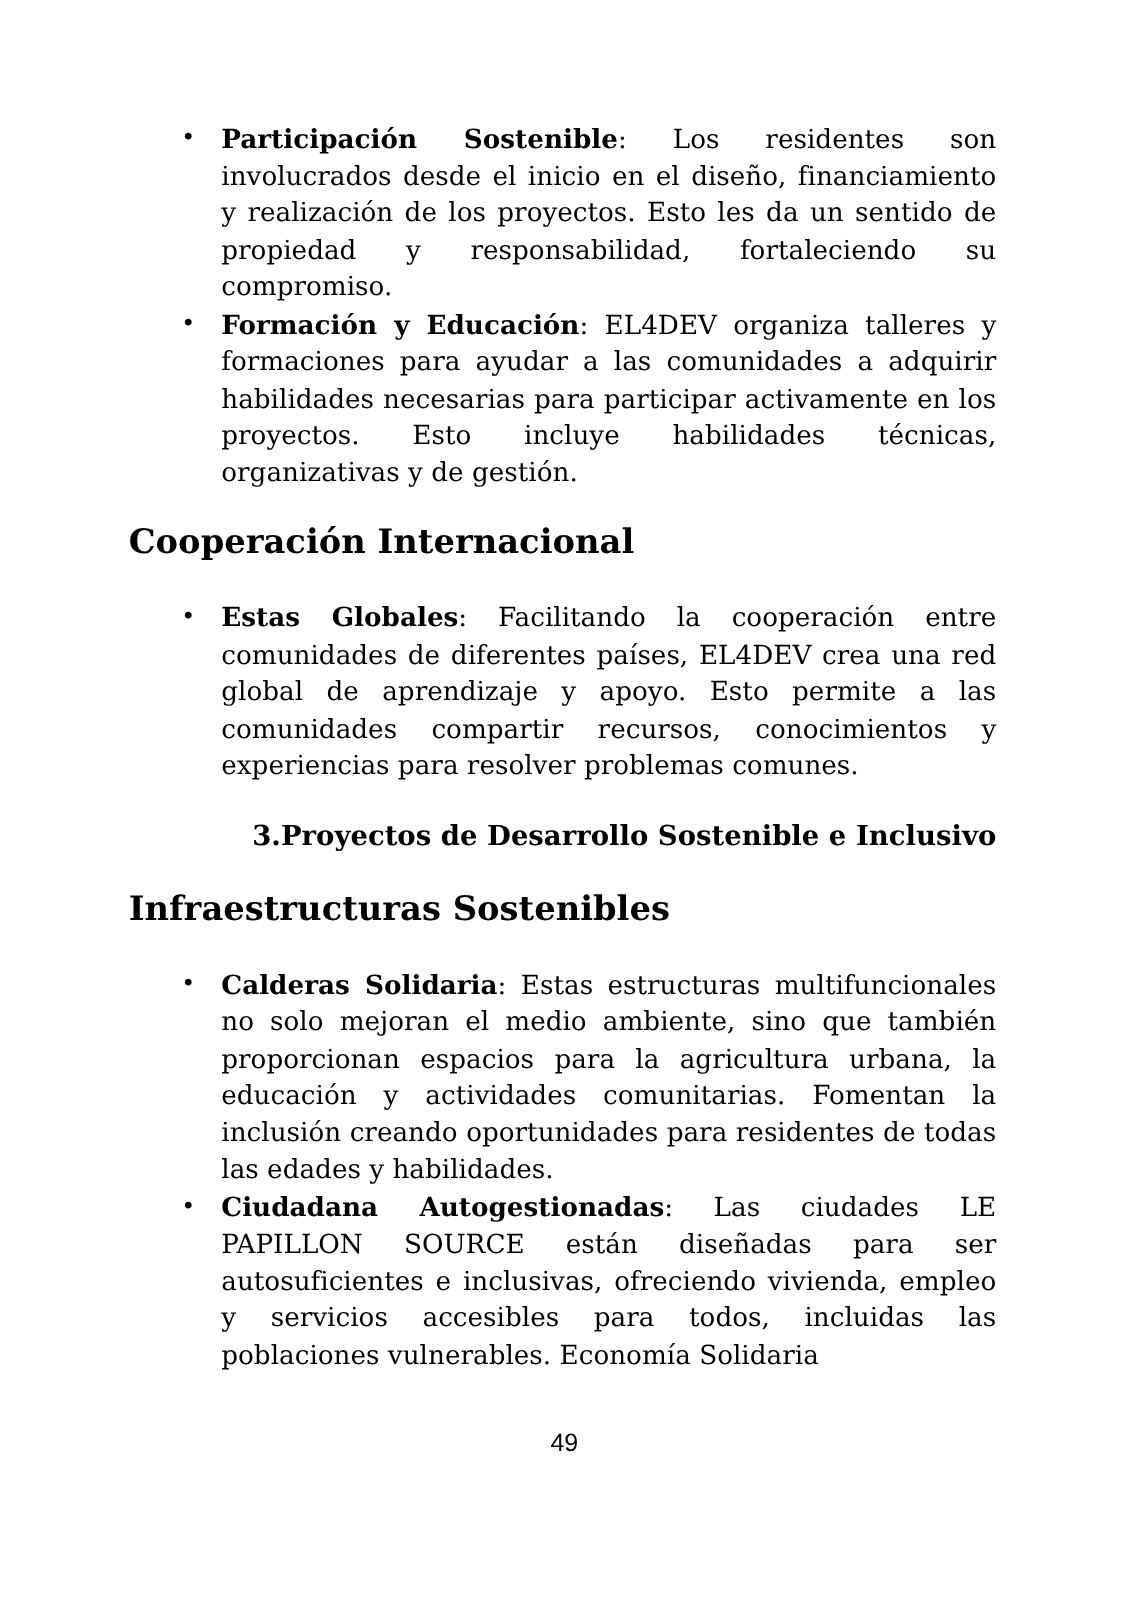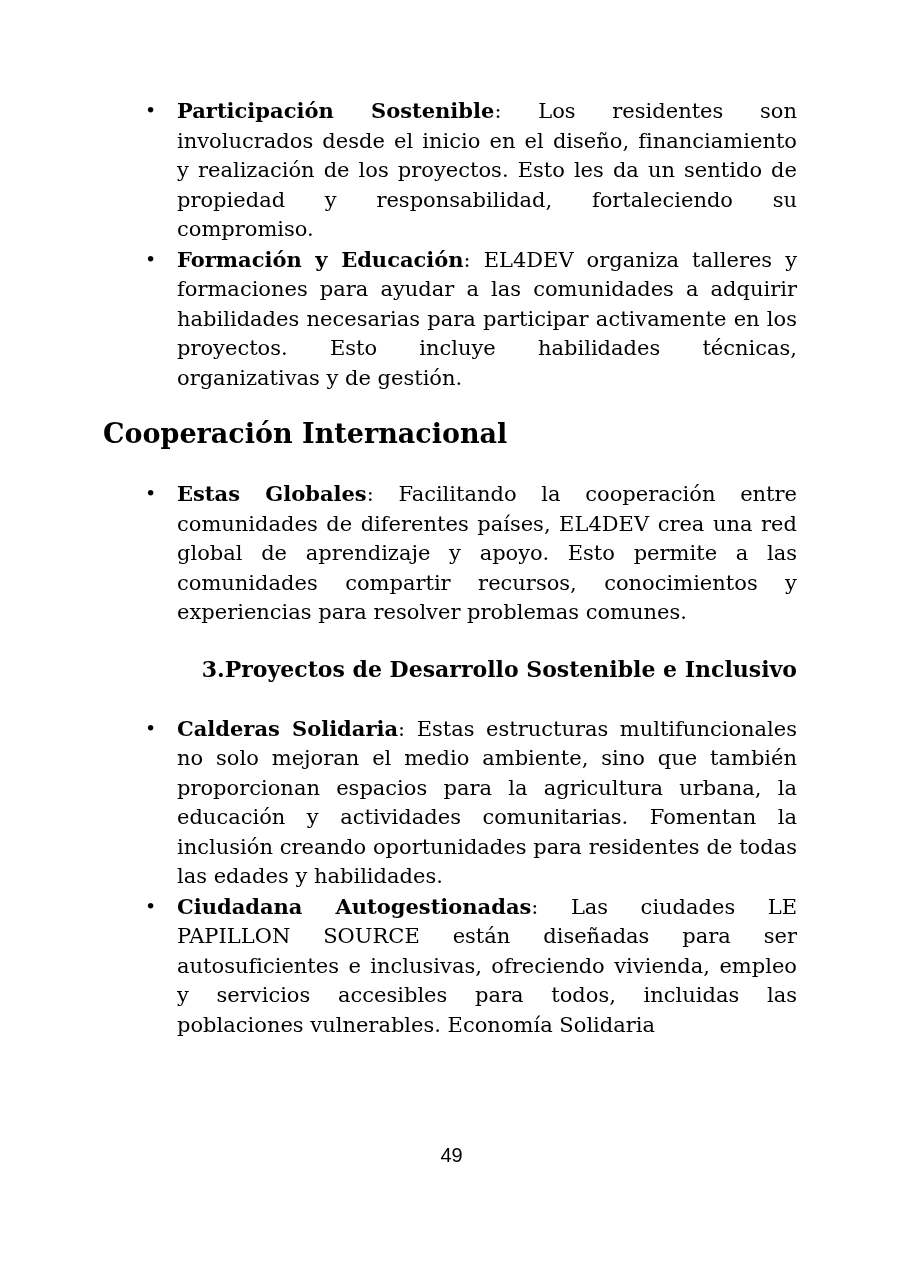--- a/index.html
+++ b/index.html
@@ -92,20 +92,21 @@
     <ul class="bullets">
       <li>
         <span class="marker">•</span><span class="term">Estas Globales</span><span>: Facilitando la cooperación entre comunidades de diferentes países, EL4DEV crea una red global de aprendizaje y apoyo. Esto permite a las comunidades compartir recursos, conocimientos y experiencias para resolver problemas comunes.</span>
       </li>
     </ul>
 
     <h3 class="numbered-heading">
       <span class="num">3.</span><span>Proyectos de Desarrollo Sostenible e Inclusivo</span>
     </h3>
 
+    <h2 class="section-heading">Infraestructuras Sostenibles</h2>
 
     <ul class="bullets">
       <li>
         <span class="marker">•</span><span class="term">Calderas Solidaria</span><span>: Estas estructuras multifuncionales no solo mejoran el medio ambiente, sino que también proporcionan espacios para la agricultura urbana, la educación y actividades comunitarias. Fomentan la inclusión creando oportunidades para residentes de todas las edades y habilidades.</span>
       </li>
       <li>
         <span class="marker">•</span><span class="term">Ciudadana Autogestionadas</span><span>: Las ciudades LE PAPILLON SOURCE están diseñadas para ser autosuficientes e inclusivas, ofreciendo vivienda, empleo y servicios accesibles para todos, incluidas las poblaciones vulnerables. Economía Solidaria</span>
       </li>
     </ul>
 

